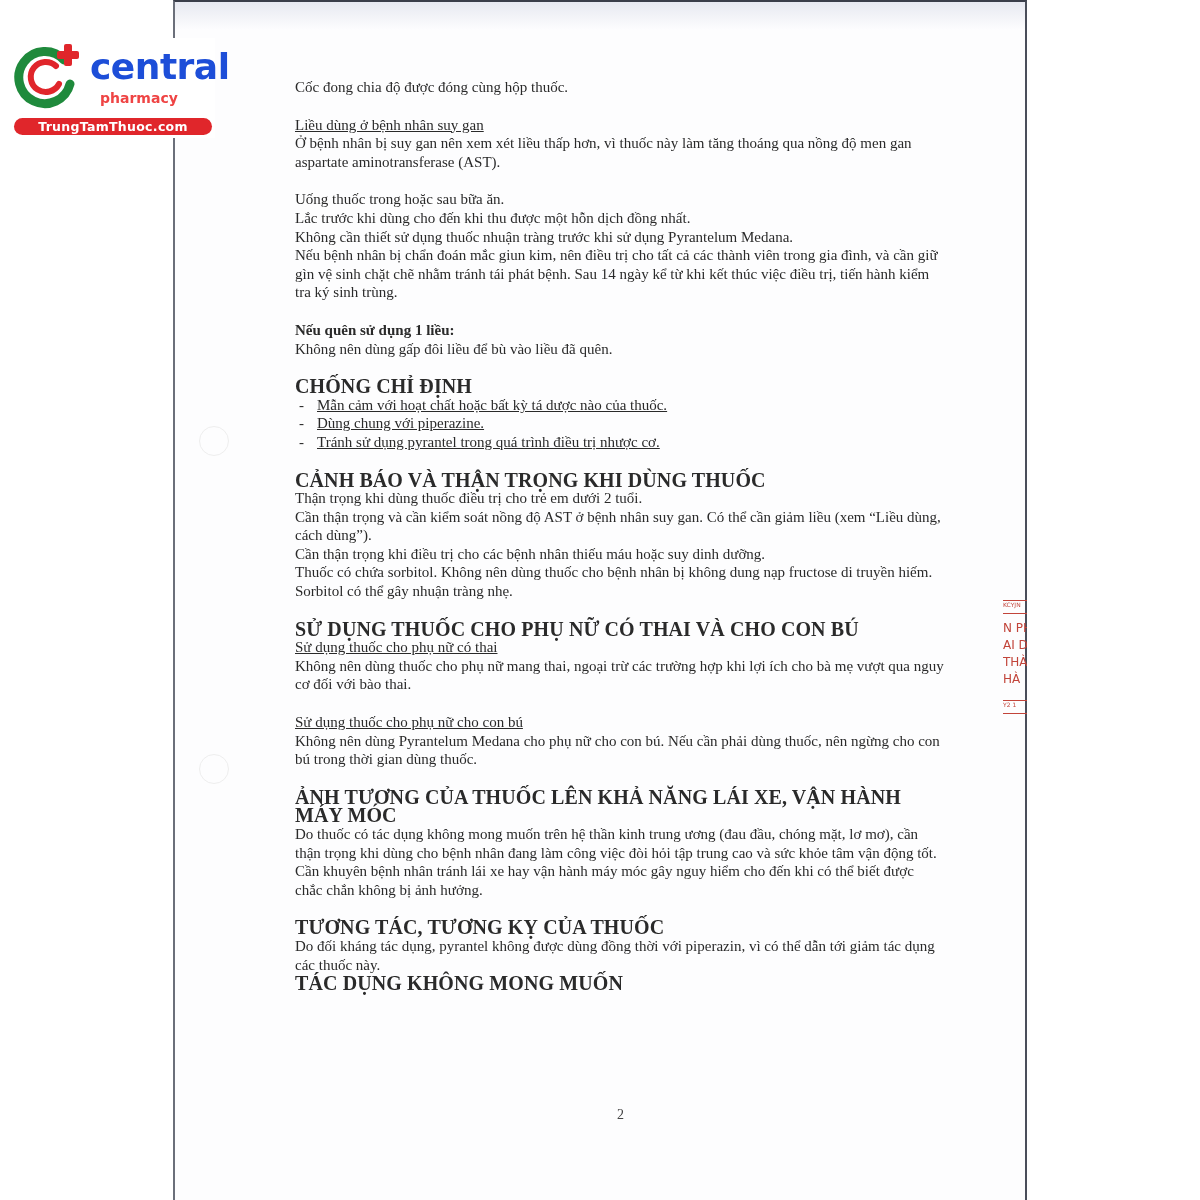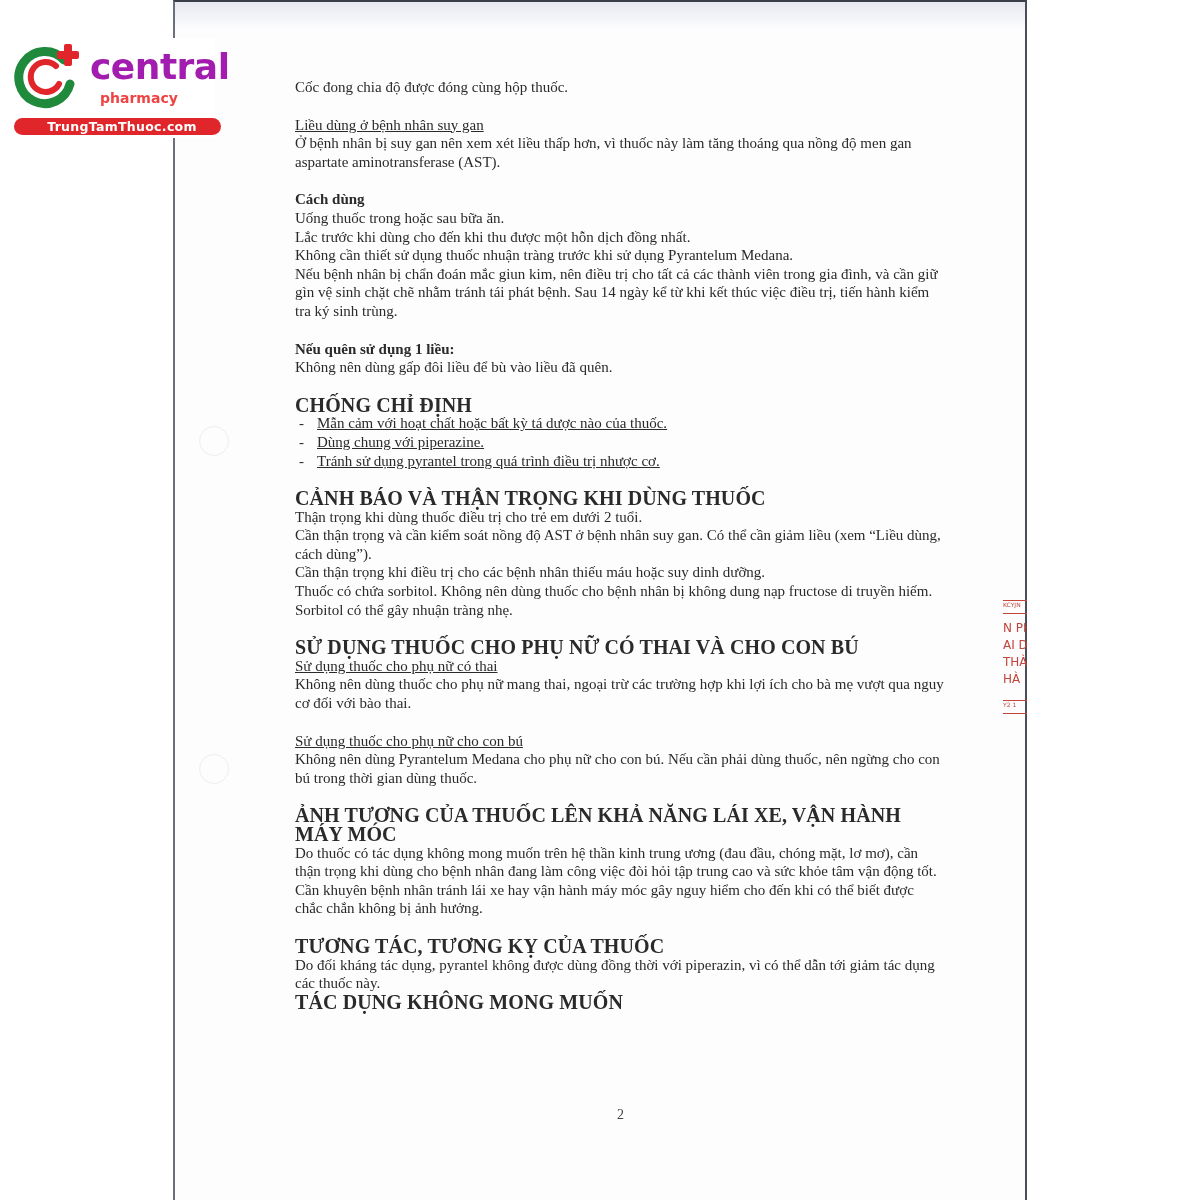--- a/index.html
+++ b/index.html
@@ -32,23 +32,23 @@
     .h { font-weight: bold; font-size: 20px; letter-spacing: 0.1px; }
     .u { text-decoration: underline; }
     ul.dash { list-style: none; margin: 0; padding: 0 0 0 4px; text-decoration: underline; }
     ul.dash li { position: relative; padding-left: 18px; }
     ul.dash li::before { content: "-"; position: absolute; left: 0; }
     .pagenum { position: absolute; left: 617px; top: 1107px; font-size: 14px; color: #444; }
 
     
     .logo { position: absolute; left: 10px; top: 38px; width: 205px; height: 100px; background:#fff; }
     .logo-mark { position: absolute; left: 2px; top: 2px; width: 72px; height: 72px; }
-    .logo-word { position: absolute; left: 80px; top: 8px; font-family: "DejaVu Sans", sans-serif; font-weight: bold; font-size: 36px; color: #a21caf; letter-spacing: -0.5px; }
+    .logo-word { position: absolute; left: 80px; top: 8px; font-family: "DejaVu Sans", sans-serif; font-weight: bold; font-size: 36px; color: #1d4ed8; letter-spacing: -0.5px; }
     .logo-sub { position: absolute; left: 90px; top: 52px; font-family: "DejaVu Sans", sans-serif; font-weight: bold; font-size: 14px; color: #ef4444; }
-    .logo-pill { position: absolute; left: 4px; top: 80px; width: 198px; height: 17px; border-radius: 9px; background: #e0262b; color: #fff; font-family: "DejaVu Sans", sans-serif; font-weight: bold; font-size: 12.5px; text-align: center; line-height: 17px; letter-spacing: 0.3px; padding-left: 9px; }
+    .logo-pill { position: absolute; left: 4px; top: 80px; width: 198px; height: 17px; border-radius: 9px; background: #e0262b; color: #fff; font-family: "DejaVu Sans", sans-serif; font-weight: bold; font-size: 12.5px; text-align: center; line-height: 17px; letter-spacing: 0.3px; }
 
     
     .stamp { position: absolute; left: 1003px; top: 596px; width: 24px; height: 150px; overflow: hidden; color: #c2443a; font-family: "DejaVu Sans", sans-serif; font-size: 12px; }
     .stamp .line { border-top: 1.5px solid #c2443a; width: 30px; margin-top: 4px; }
     .stamp .t { line-height: 17px; white-space: nowrap; }
     .stamp .tiny { font-size: 6px; line-height: 8px; white-space: nowrap; }
   </style>
 </head>
 <body>
 
@@ -70,21 +70,20 @@
 </div>
 
 <div class="text">
   <p>Cốc đong chia độ được đóng cùng hộp thuốc.</p>
   <div class="gap"></div>
 
   <p class="u">Liều dùng ở bệnh nhân suy gan</p>
   <p>Ở bệnh nhân bị suy gan nên xem xét liều thấp hơn, vì thuốc này làm tăng thoáng qua nồng độ men gan aspartate aminotransferase (AST).</p>
   <div class="gap"></div>
 
-  <p class="sub">Cách dùng</p>
   <p>Uống thuốc trong hoặc sau bữa ăn.</p>
   <p>Lắc trước khi dùng cho đến khi thu được một hỗn dịch đồng nhất.</p>
   <p>Không cần thiết sử dụng thuốc nhuận tràng trước khi sử dụng Pyrantelum Medana.</p>
   <p>Nếu bệnh nhân bị chẩn đoán mắc giun kim, nên điều trị cho tất cả các thành viên trong gia đình, và cần giữ gìn vệ sinh chặt chẽ nhằm tránh tái phát bệnh. Sau 14 ngày kể từ khi kết thúc việc điều trị, tiến hành kiểm tra ký sinh trùng.</p>
   <div class="gap"></div>
 
   <p class="sub">Nếu quên sử dụng 1 liều:</p>
   <p>Không nên dùng gấp đôi liều để bù vào liều đã quên.</p>
   <div class="gap"></div>
 

